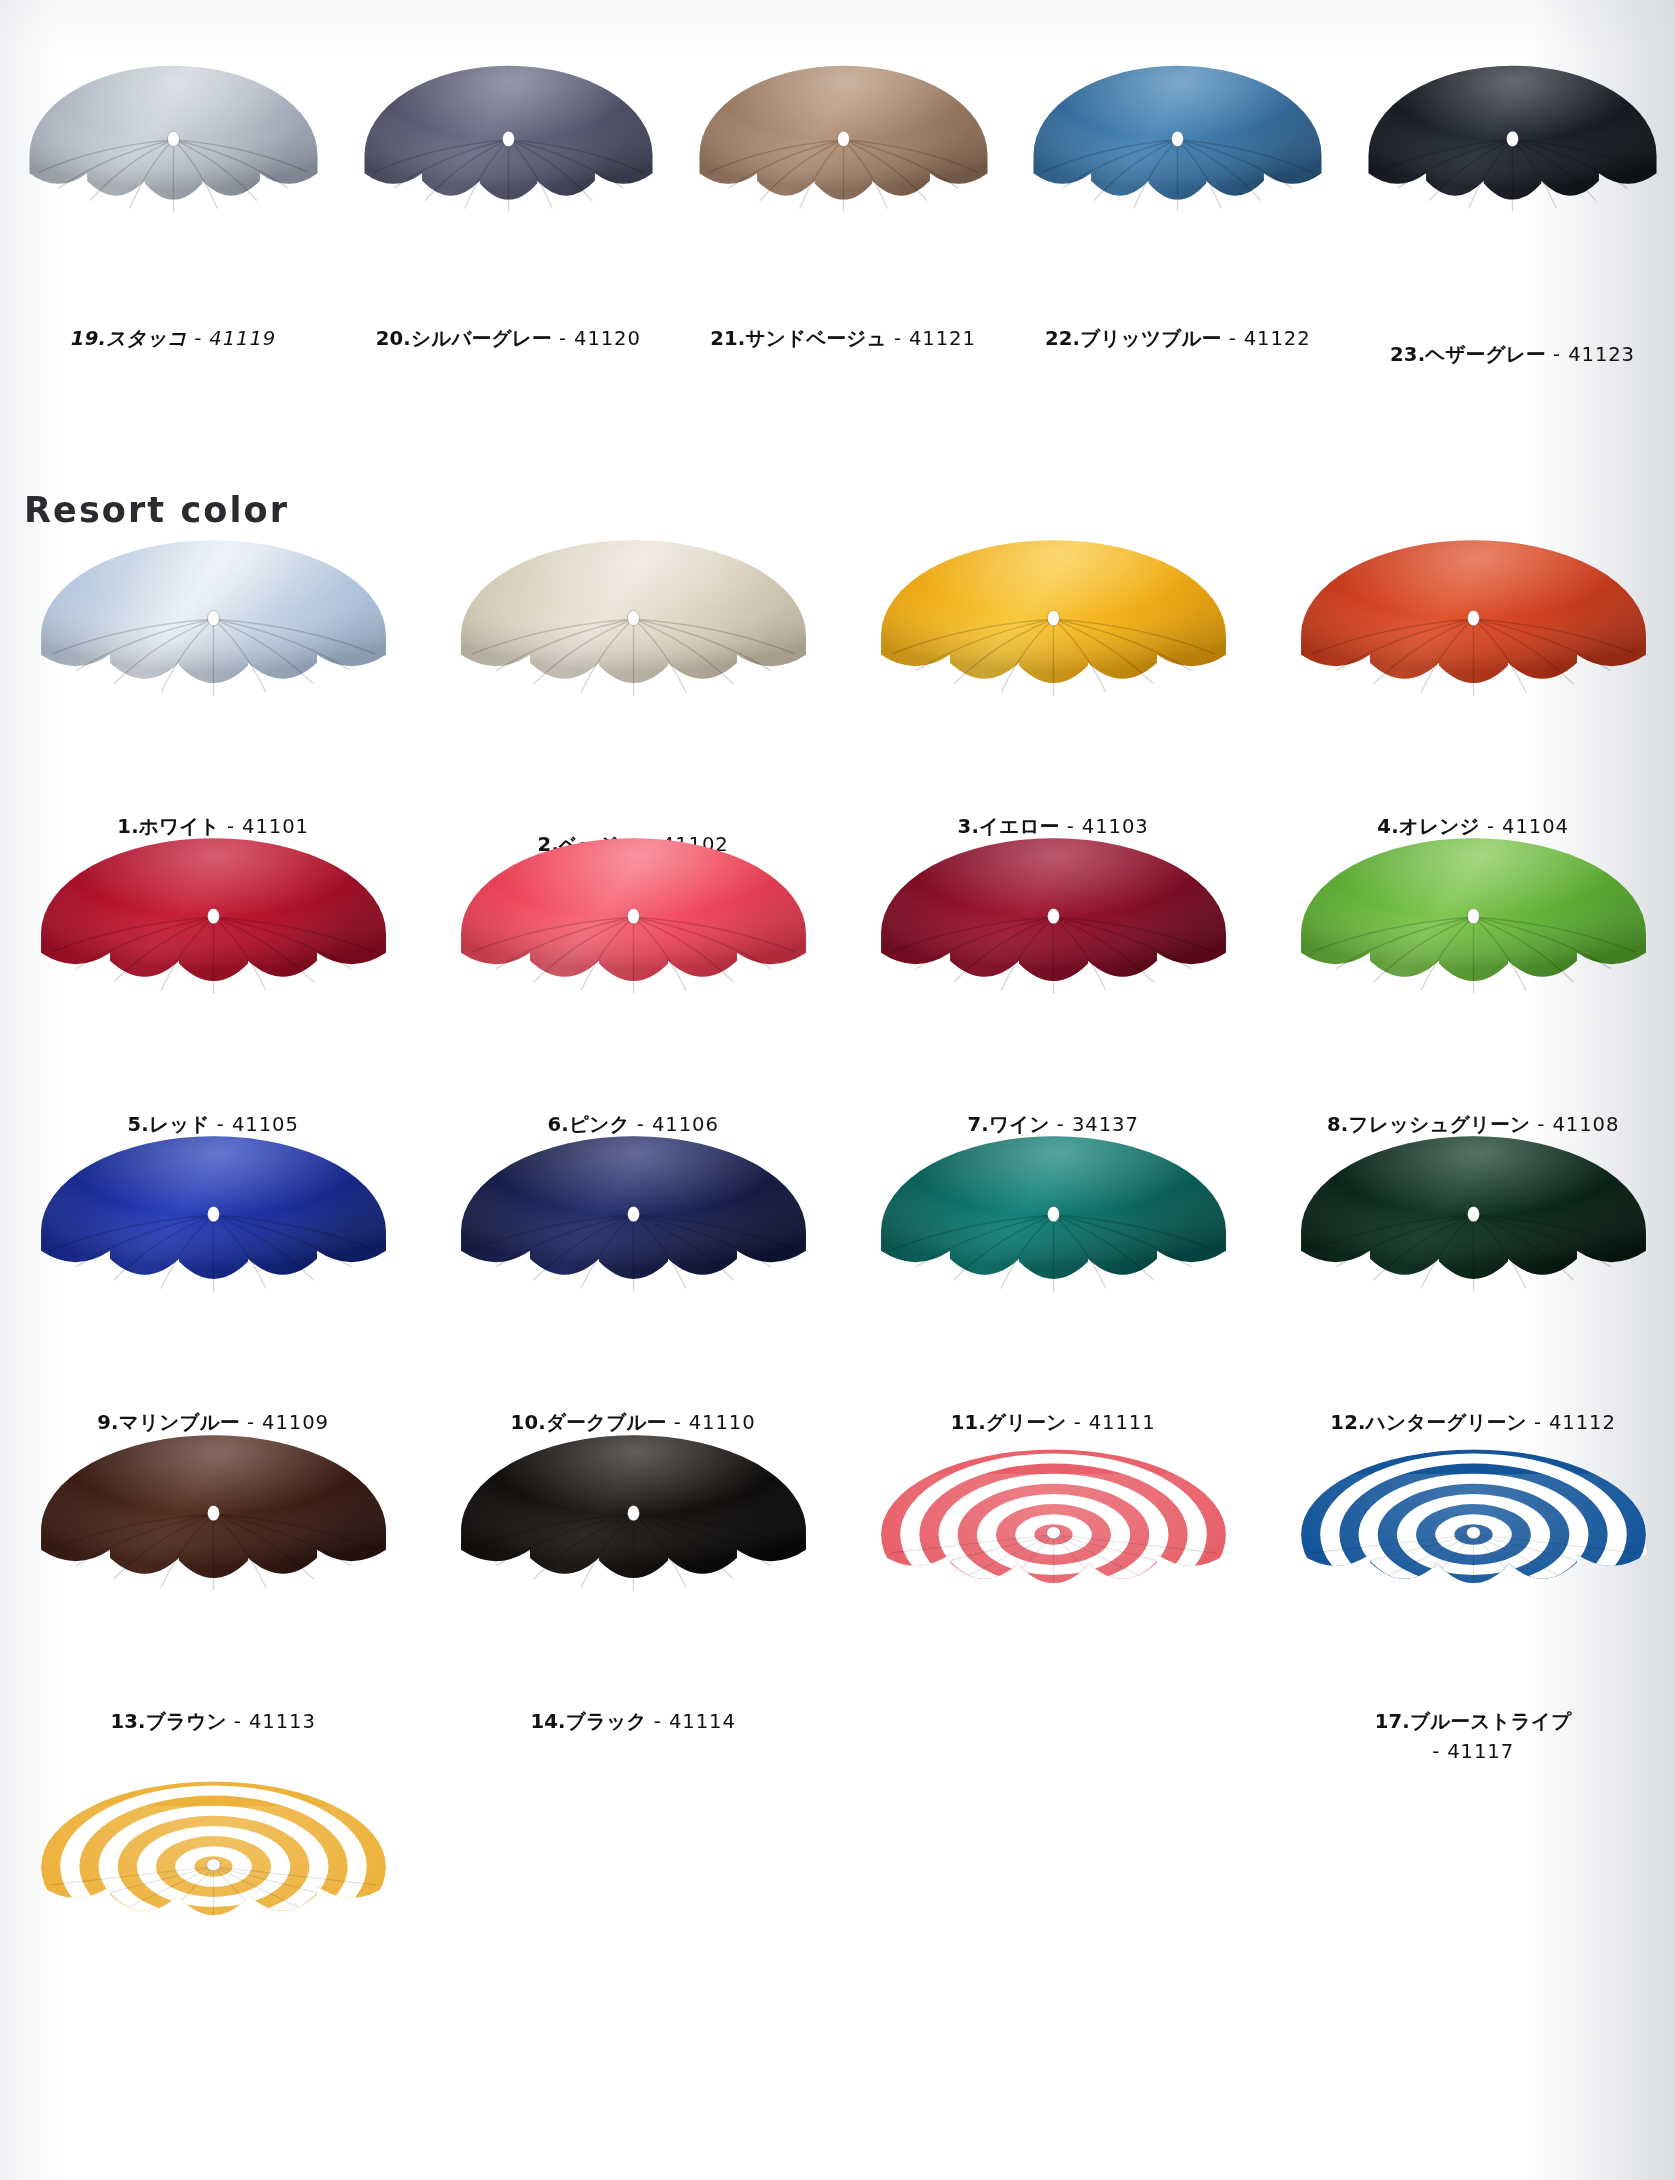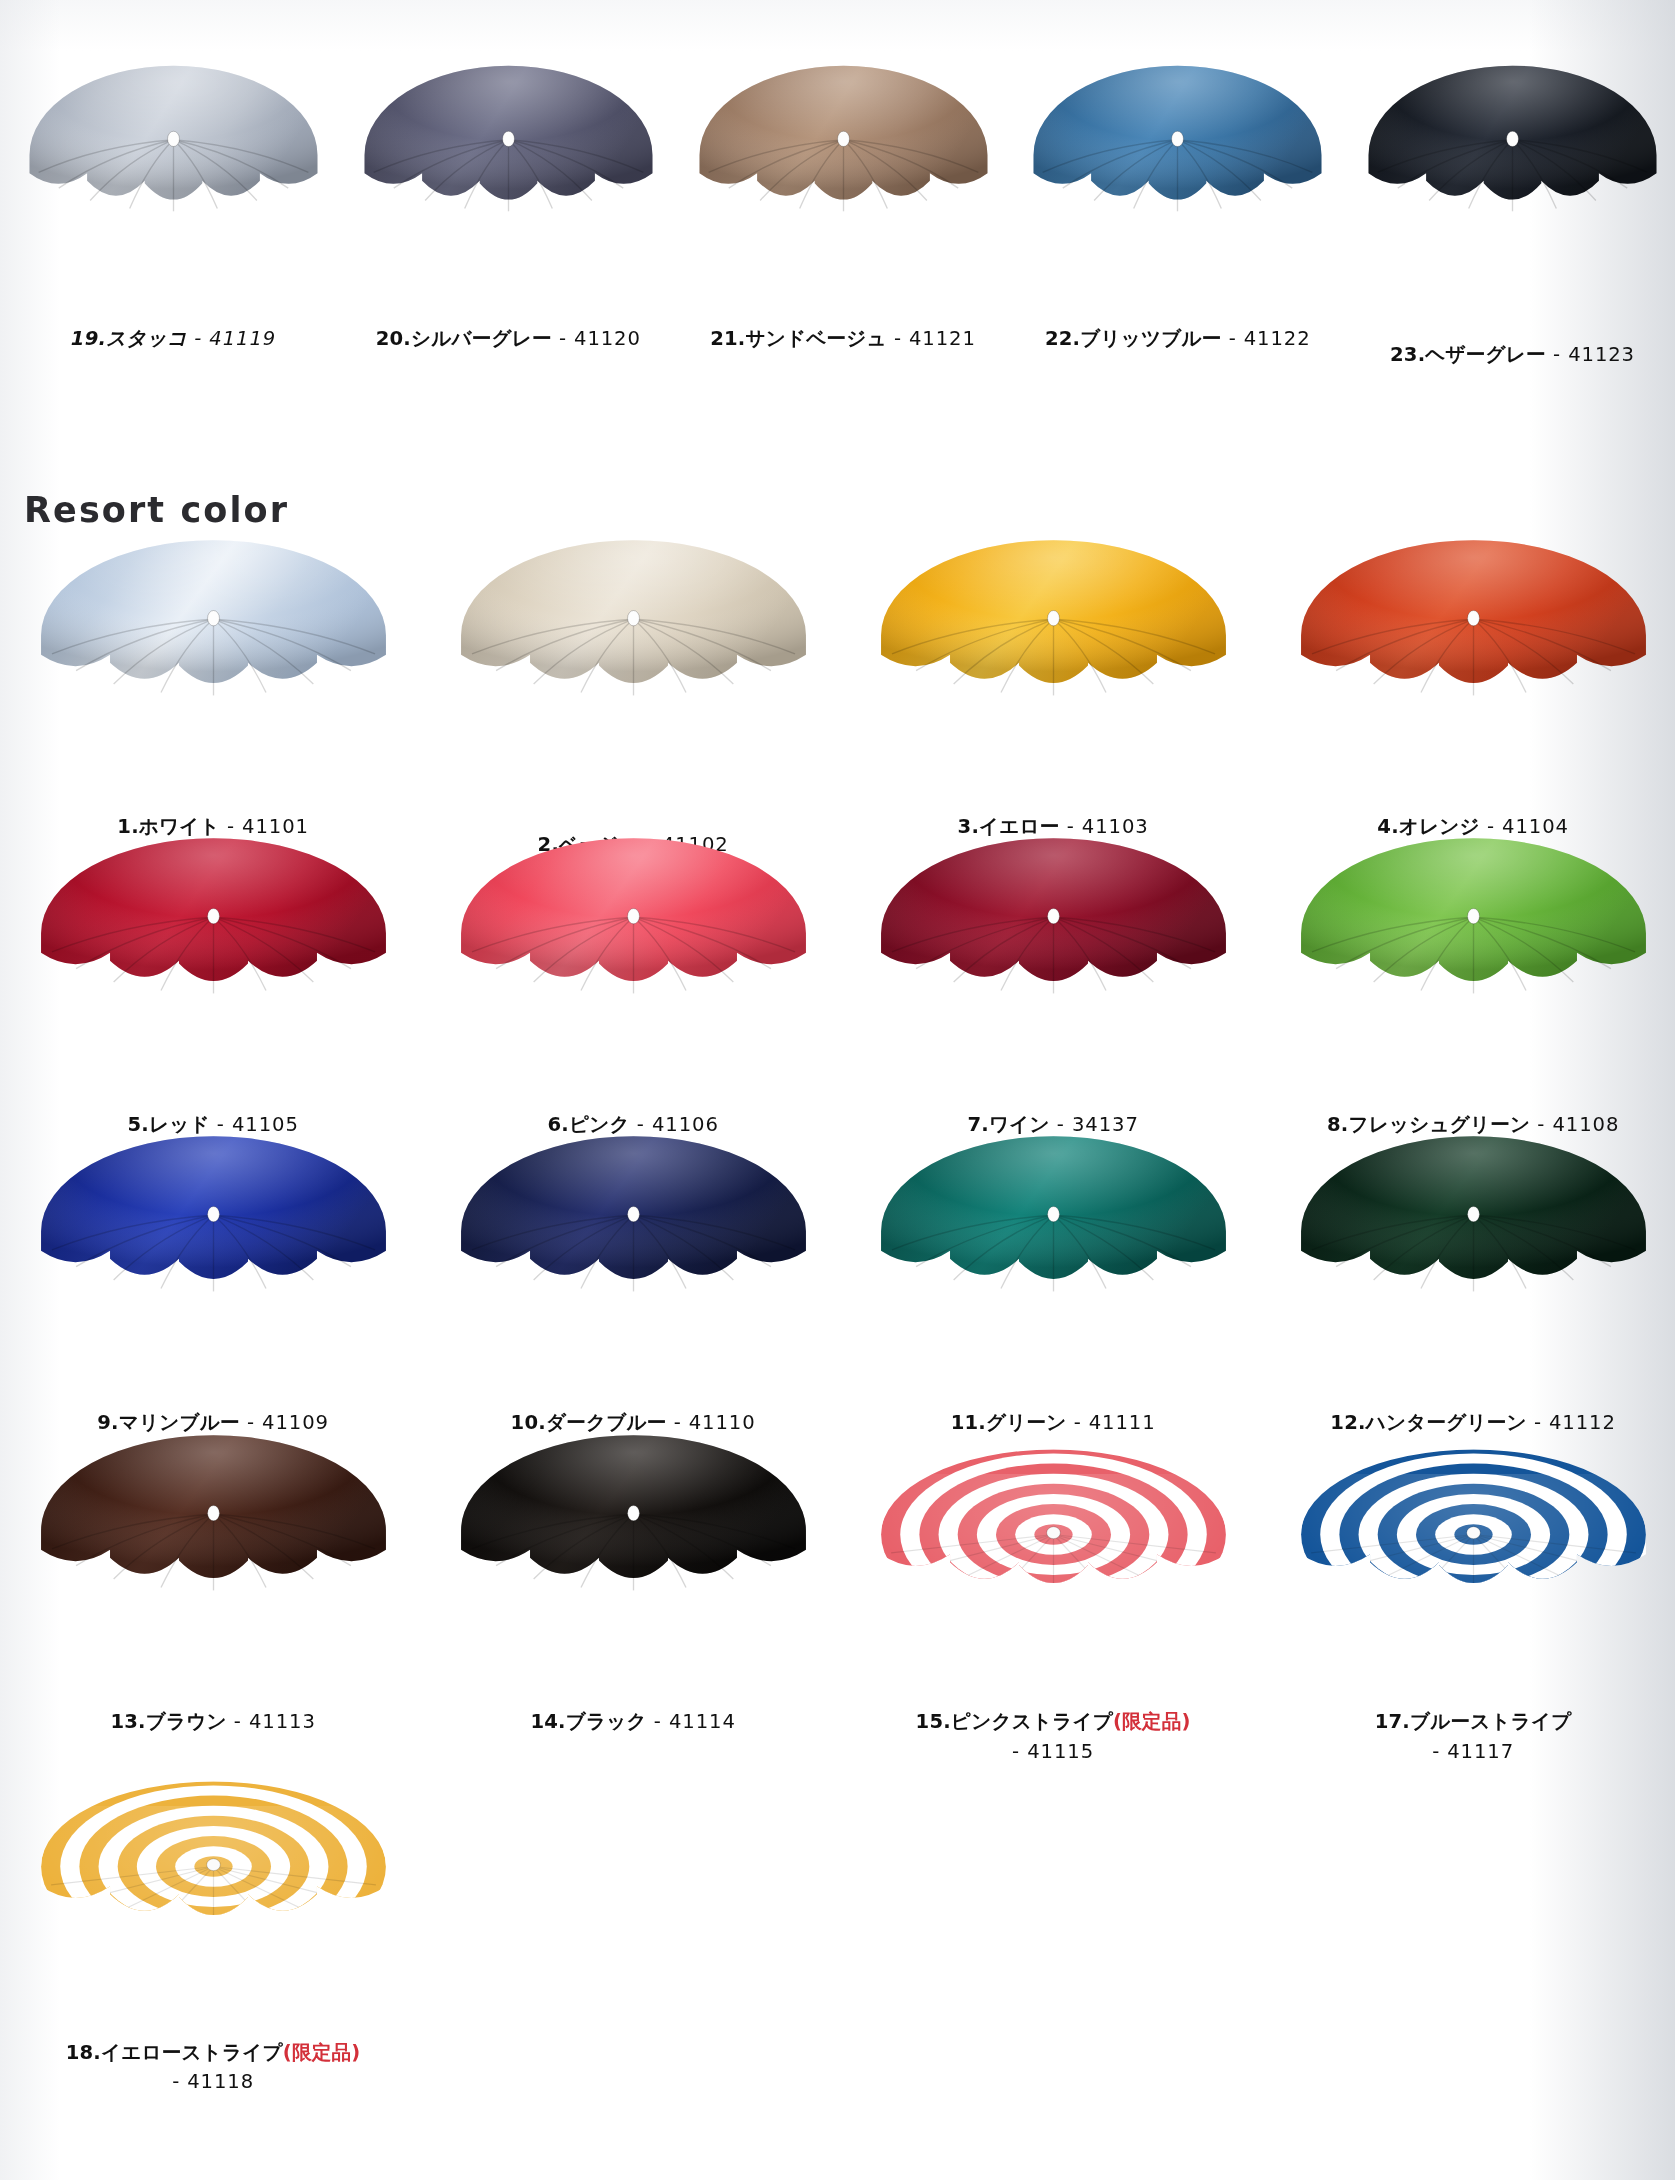--- a/index.html
+++ b/index.html
@@ -771,21 +771,20 @@
                 <line x1="220" y1="71" x2="281.9195892648745" y2="137.14788282136053" stroke="rgba(0,0,0,.12)" stroke-width="1.4"></line>
                 <line x1="220" y1="71" x2="337.7780577133566" y2="127.26874999276635" stroke="rgba(0,0,0,.12)" stroke-width="1.4"></line>
                 <line x1="220" y1="71" x2="382.1075892648745" y2="111.8816398674461" stroke="rgba(0,0,0,.12)" stroke-width="1.4"></line>
                 <line x1="220" y1="71" x2="410.5689005091577" y2="92.49274999276633" stroke="rgba(0,0,0,.12)" stroke-width="1.4"></line>
     <rect x="0" y="0" width="440" height="250" fill="url(#sh-v3-2)"></rect>
   </g>
   <ellipse cx="220" cy="68.9" rx="8" ry="7" fill="#fbfbfb" stroke="rgba(0,0,0,.22)" stroke-width="1"></ellipse>
             </svg>
           </div>
         </div>
-        <div class="caption" style="margin-top: 20.4px;"><span class="nm">15.ピンクストライプ</span><span class="ltd">(限定品)</span><span class="l2">- 41115</span></div>
       </div>
       <div class="cell" style="width: 375px;">
         <div class="thumb" style="width: 375px; height: 213px;">
           <div class="umb">
             <svg width="375" height="213" viewBox="0 0 440 250">
   <defs>
     <clipPath id="c-v3-3">
                   <path d="M 17.599999999999994 71 A 202.4 99.75 0 0 1 422.4 71 L 422.4 94.1336 Q 381.91999999999996 121.62176 341.43999999999994 94.1336 L 341.43999999999994 103.5584 Q 300.9599999999999 142.24544 260.47999999999996 103.5584 L 260.47999999999996 106.7 Q 219.99999999999997 149.12 179.51999999999998 106.7 L 179.51999999999998 103.5584 Q 139.03999999999996 142.24543999999997 98.55999999999995 103.5584 L 98.55999999999995 94.1336 Q 58.079999999999956 121.62176 17.599999999999966 94.1336 Z"></path>
                 </clipPath>
     <radialGradient id="sh-v3-3" cx="50%" cy="14%" r="82%">
@@ -857,18 +856,17 @@
                 <line x1="220" y1="71" x2="281.9195892648745" y2="137.14788282136053" stroke="rgba(0,0,0,.12)" stroke-width="1.4"></line>
                 <line x1="220" y1="71" x2="337.7780577133566" y2="127.26874999276635" stroke="rgba(0,0,0,.12)" stroke-width="1.4"></line>
                 <line x1="220" y1="71" x2="382.1075892648745" y2="111.8816398674461" stroke="rgba(0,0,0,.12)" stroke-width="1.4"></line>
                 <line x1="220" y1="71" x2="410.5689005091577" y2="92.49274999276633" stroke="rgba(0,0,0,.12)" stroke-width="1.4"></line>
     <rect x="0" y="0" width="440" height="250" fill="url(#sh-v4-0)"></rect>
   </g>
   <ellipse cx="220" cy="68.9" rx="8" ry="7" fill="#fbfbfb" stroke="rgba(0,0,0,.22)" stroke-width="1"></ellipse>
             </svg>
           </div>
         </div>
-        <div class="caption" style="margin-top: 19px;"><span class="nm">18.イエローストライプ</span><span class="ltd">(限定品)</span><span class="l2">- 41118</span></div>
       </div>
     </div>
 
 </div>
 
 
 </body></html>

